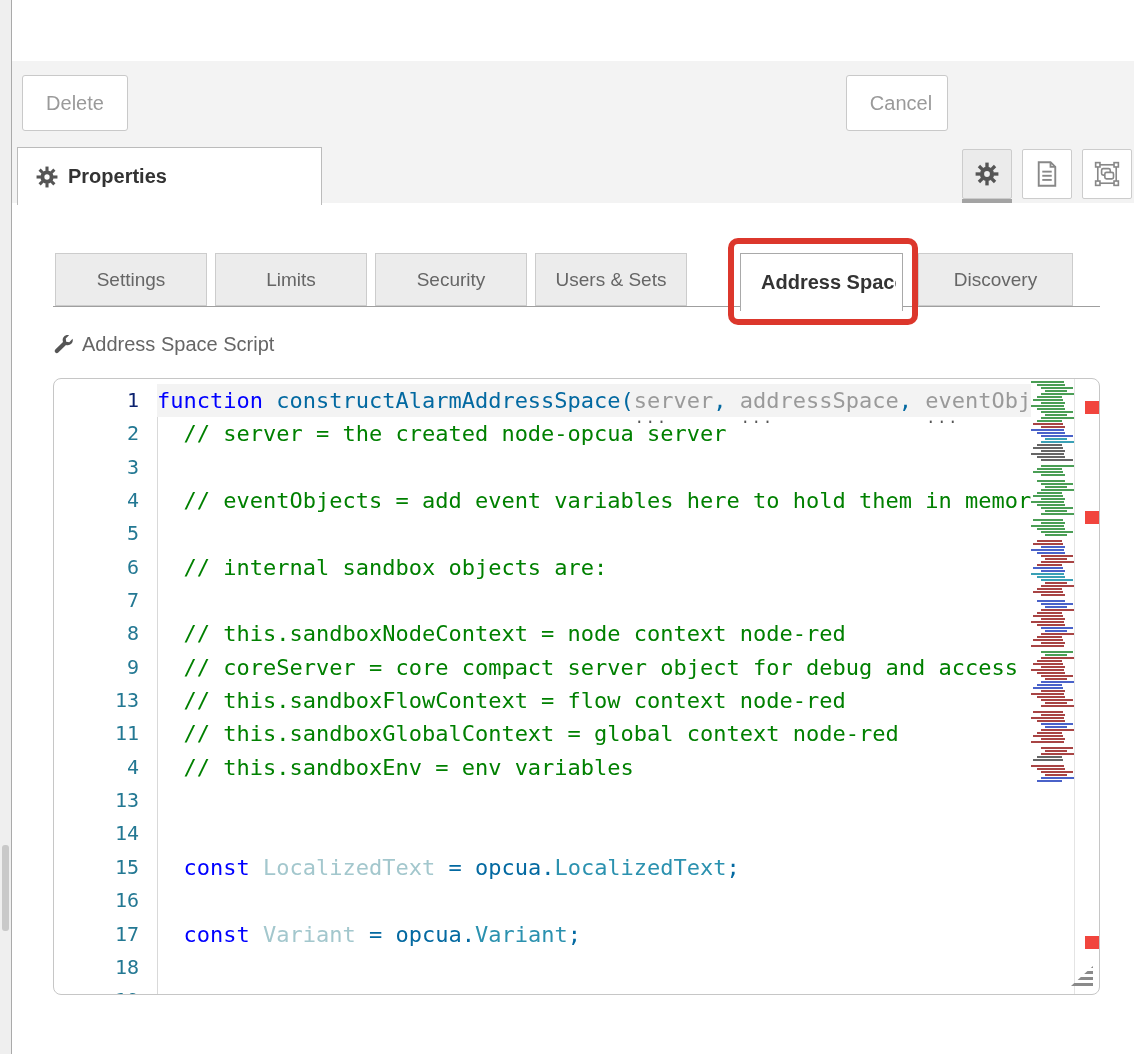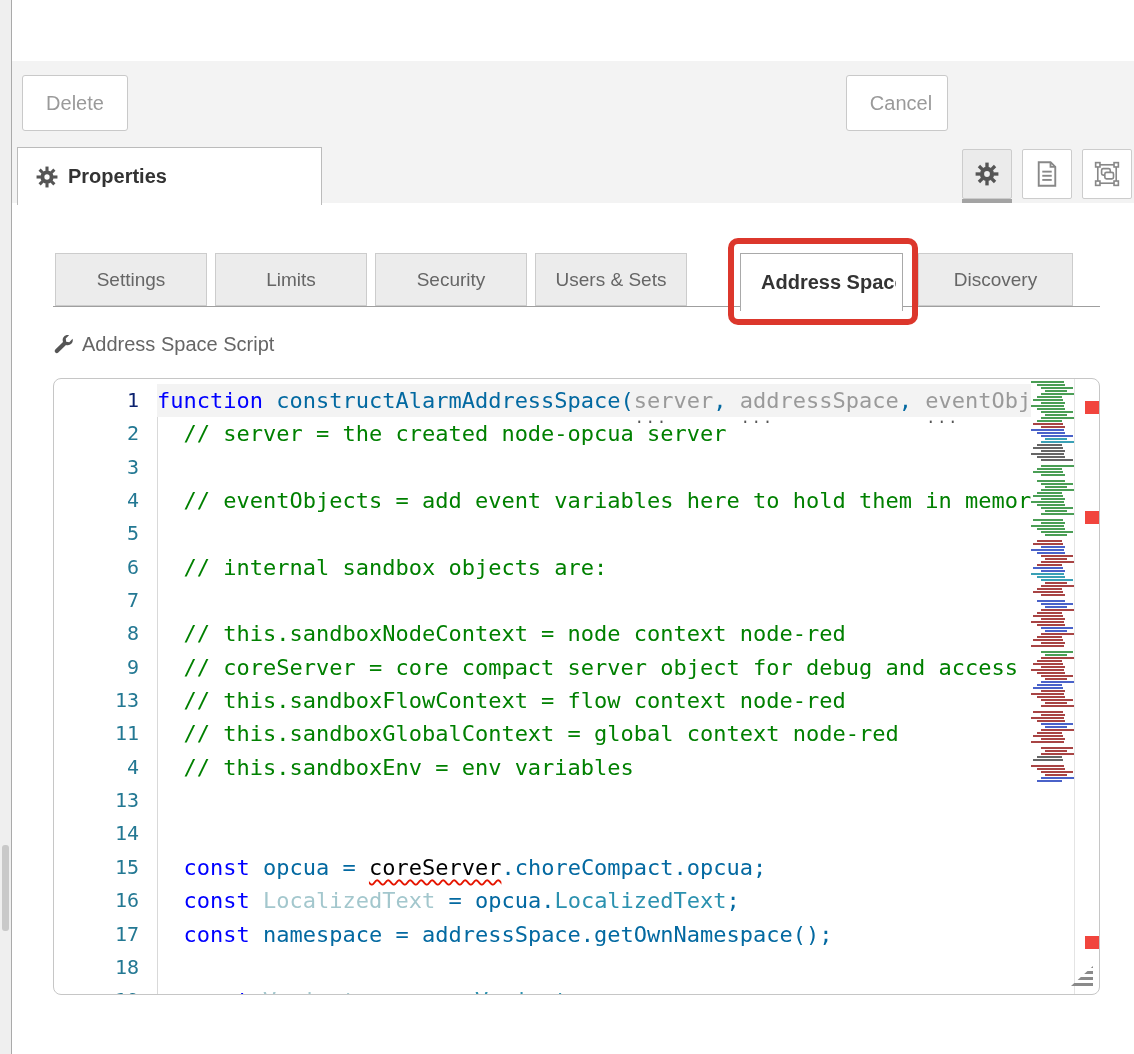--- a/index.html
+++ b/index.html
@@ -232,23 +232,21 @@
             <div class="cl"></div>
             <div class="cl"><span class="c-pl">  </span><span class="c-cm">// internal sandbox objects are:</span></div>
             <div class="cl"><span class="c-pl">  </span></div>
             <div class="cl"><span class="c-pl">  </span><span class="c-cm">// this.sandboxNodeContext = node context node-red</span></div>
             <div class="cl"><span class="c-pl">  </span><span class="c-cm">// coreServer = core compact server object for debug and access</span></div>
             <div class="cl"><span class="c-pl">  </span><span class="c-cm">// this.sandboxFlowContext = flow context node-red</span></div>
             <div class="cl"><span class="c-pl">  </span><span class="c-cm">// this.sandboxGlobalContext = global context node-red</span></div>
             <div class="cl"><span class="c-pl">  </span><span class="c-cm">// this.sandboxEnv = env variables</span></div>
             <div class="cl"><span class="c-pl">  </span></div>
             <div class="cl"></div>
-            <div class="cl"><span class="c-pl">  </span><span class="c-kw">const</span><span class="c-pl"> opcua = </span><span class="c-err">coreServer</span><span class="c-pl">.choreCompact.opcua;</span></div>
             <div class="cl"><span class="c-pl">  </span><span class="c-kw">const</span><span class="c-pl"> </span><span class="c-typf">LocalizedText</span><span class="c-pl"> = opcua.</span><span class="c-typ">LocalizedText</span><span class="c-pl">;</span></div>
-            <div class="cl"><span class="c-pl">  </span><span class="c-kw">const</span><span class="c-pl"> namespace = addressSpace.getOwnNamespace();</span></div>
             <div class="cl"></div>
             <div class="cl"><span class="c-pl">  </span><span class="c-kw">const</span><span class="c-pl"> </span><span class="c-typf">Variant</span><span class="c-pl"> = opcua.</span><span class="c-typ">Variant</span><span class="c-pl">;</span></div>
           </div>
         <div class="minimap" id="minimap">
             <div class="mrow" style="margin-left: 0px; width: 33.12px; background: rgb(74, 158, 85);"></div>
             <div class="mrow" style="margin-left: 6px; width: 28.08px; background: rgb(74, 158, 85);"></div>
             <div class="mrow" style="margin-left: 10px; width: 31.68px; background: rgb(74, 158, 85);"></div>
             <div class="mrow" style="margin-left: 14px; width: 22.32px; background: rgb(74, 158, 85);"></div>
             <div class="mrow" style="margin-left: 10px; width: 34.2px; background: rgb(74, 158, 85);"></div>
             <div class="mrow" style="margin-left: 6px; width: 25.2px; background: rgb(74, 158, 85);"></div>

